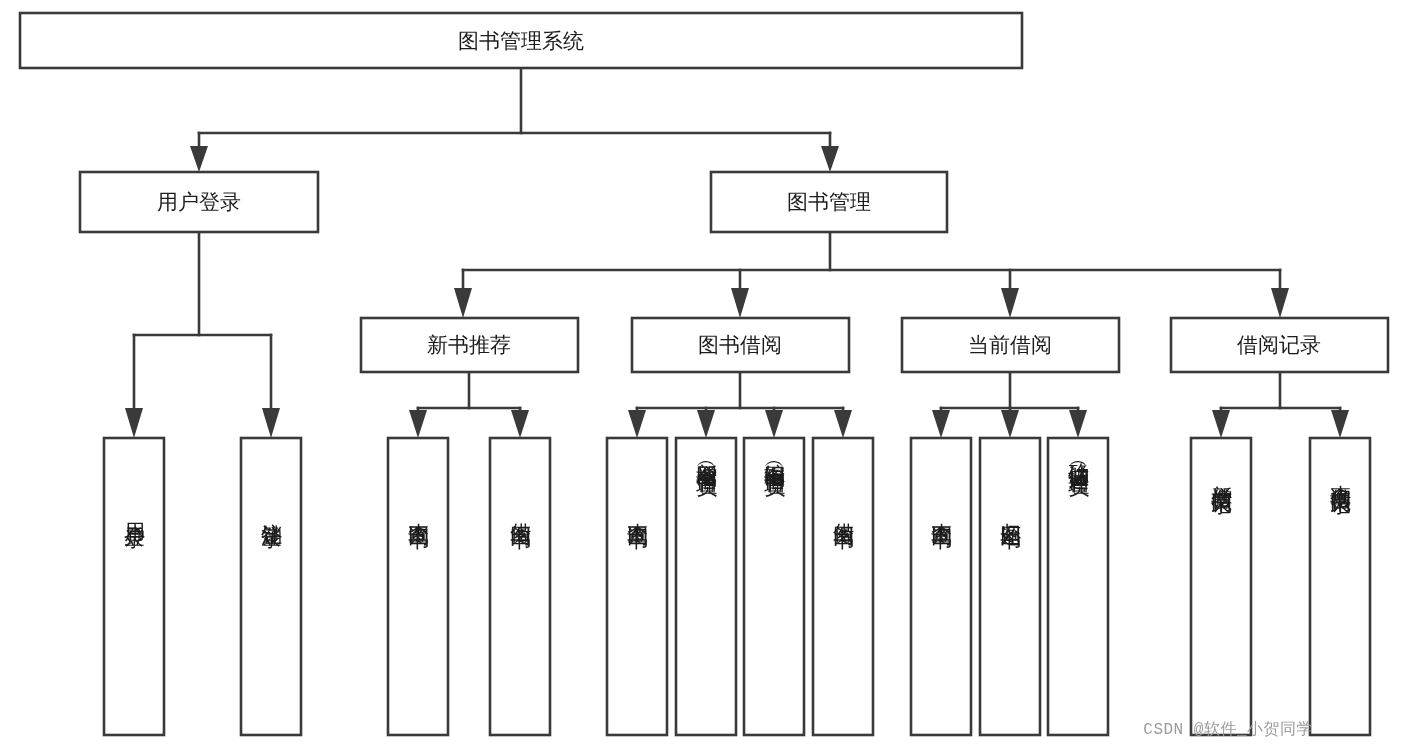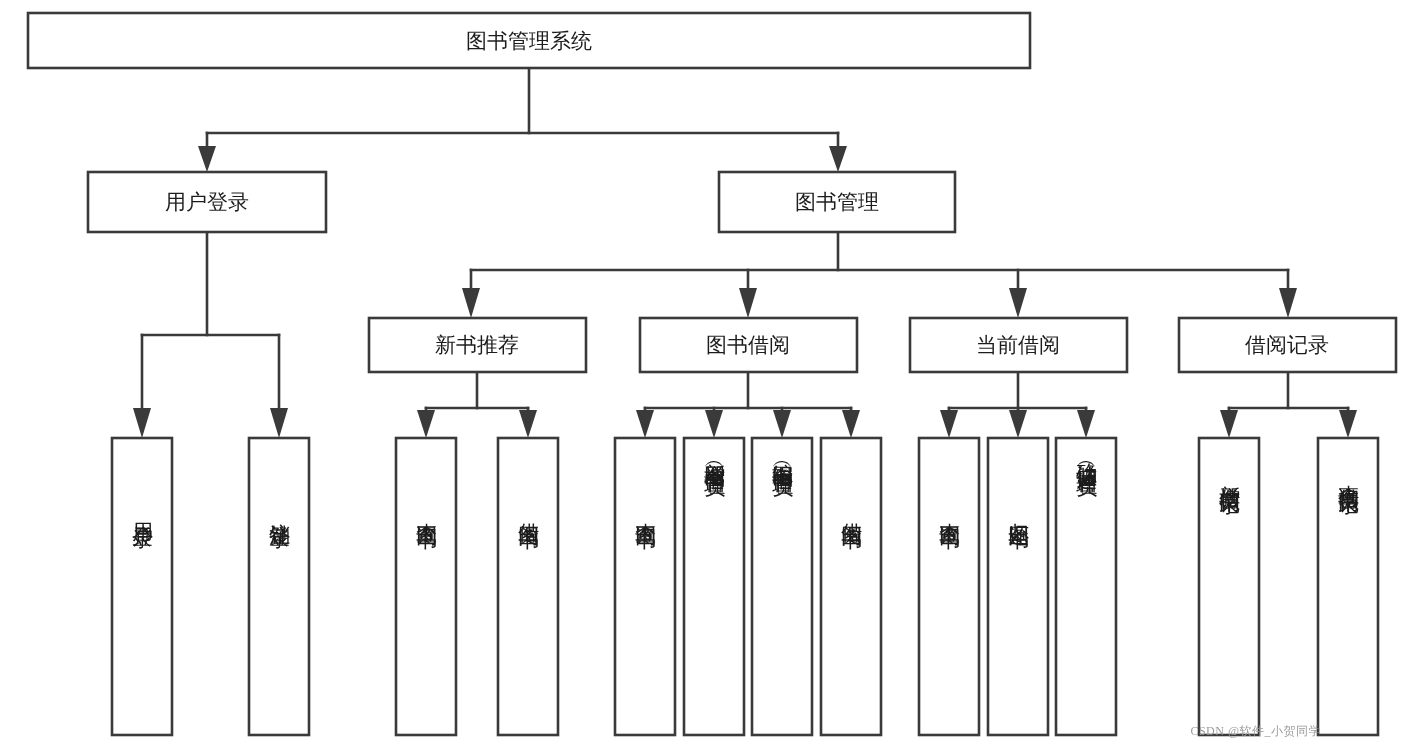--- a/index.html
+++ b/index.html
@@ -9,21 +9,21 @@
   }
   body {
     width: 1405px;
     height: 747px;
     position: relative;
     overflow: hidden;
     font-family: "DejaVu Sans", "Liberation Sans", sans-serif;
   }
   #diagram-root {
     position: absolute;
-    left: 8px;
+    left: 0;
     top: 0;
     width: 1323px;
     height: 747px;
   }
   svg.diagram-canvas {
     display: block;
     width: 1405px;
     height: 747px;
   }
   .node-box {
@@ -62,22 +62,22 @@
     font-size: 21px;
     line-height: 1.22;
     color: #1c1c1c;
     letter-spacing: 2px;
     white-space: nowrap;
   }
   #watermark {
     position: absolute;
     right: 10px;
     bottom: 7px;
-    font-family: Liberation Serif, serif;
-    font-size: 12px;
+    font-family: Liberation Mono, monospace;
+    font-size: 16px;
     color: #9b9b9b;
     letter-spacing: 0.5px;
     white-space: nowrap;
   }
 </style>
 </head>
 <body>
 
 <div id="diagram-root">
 

